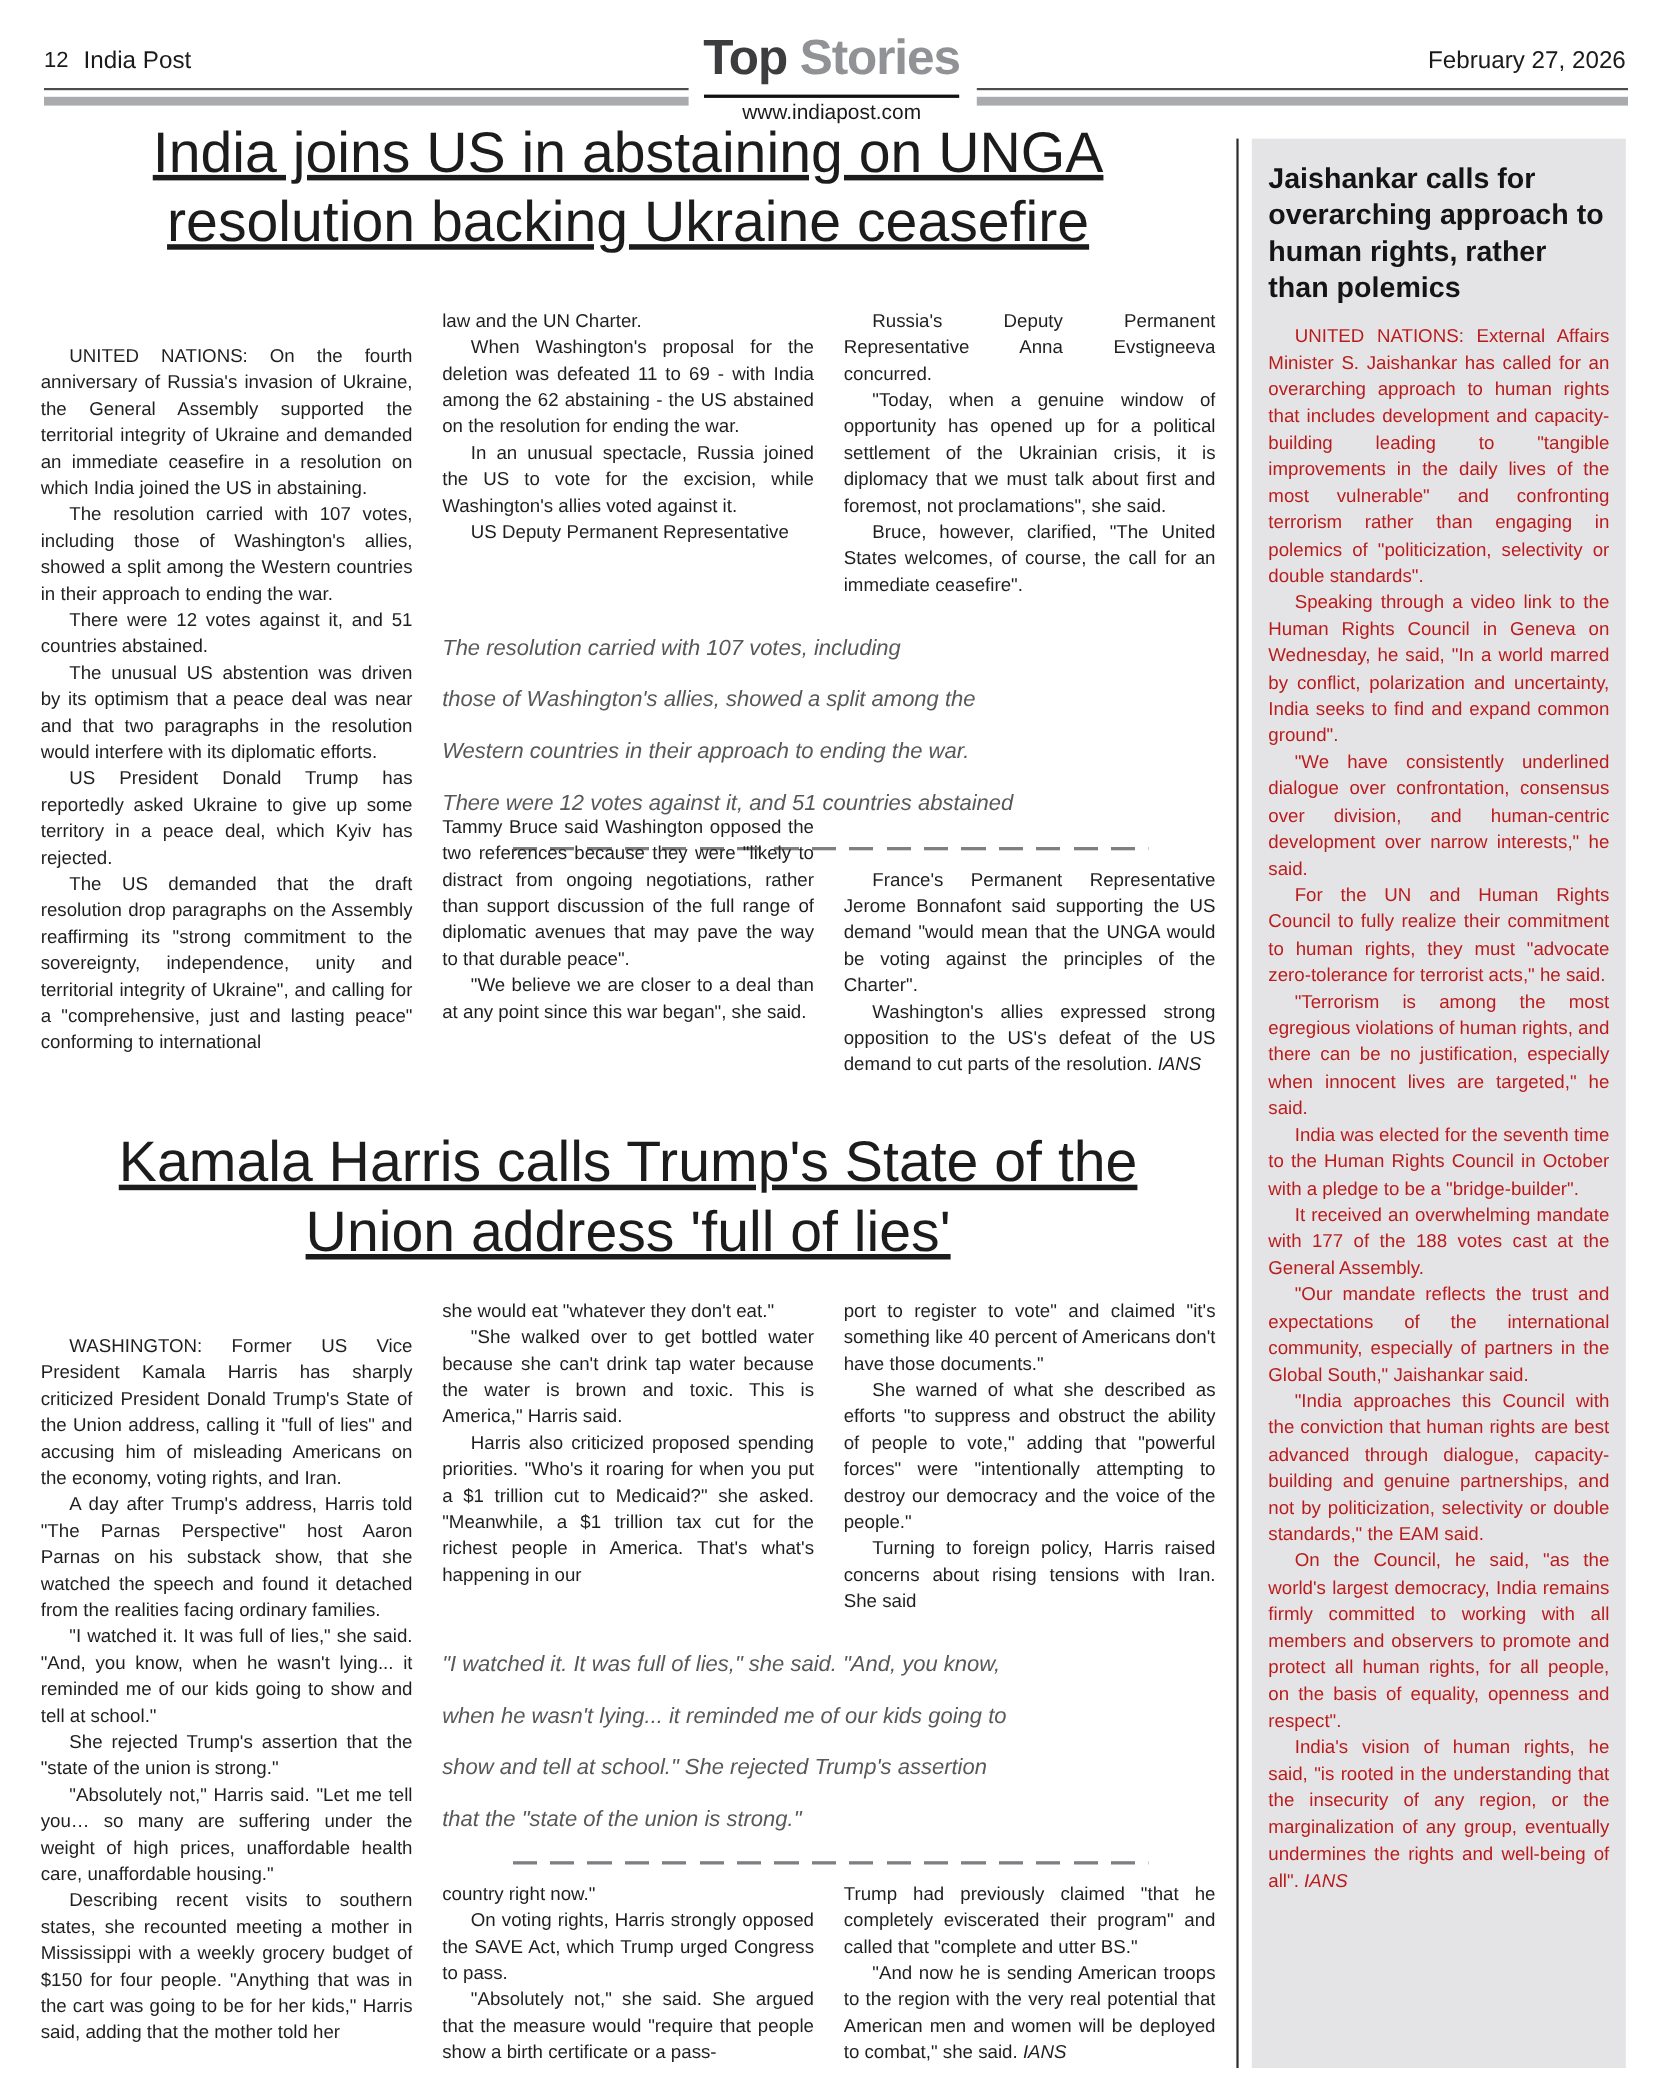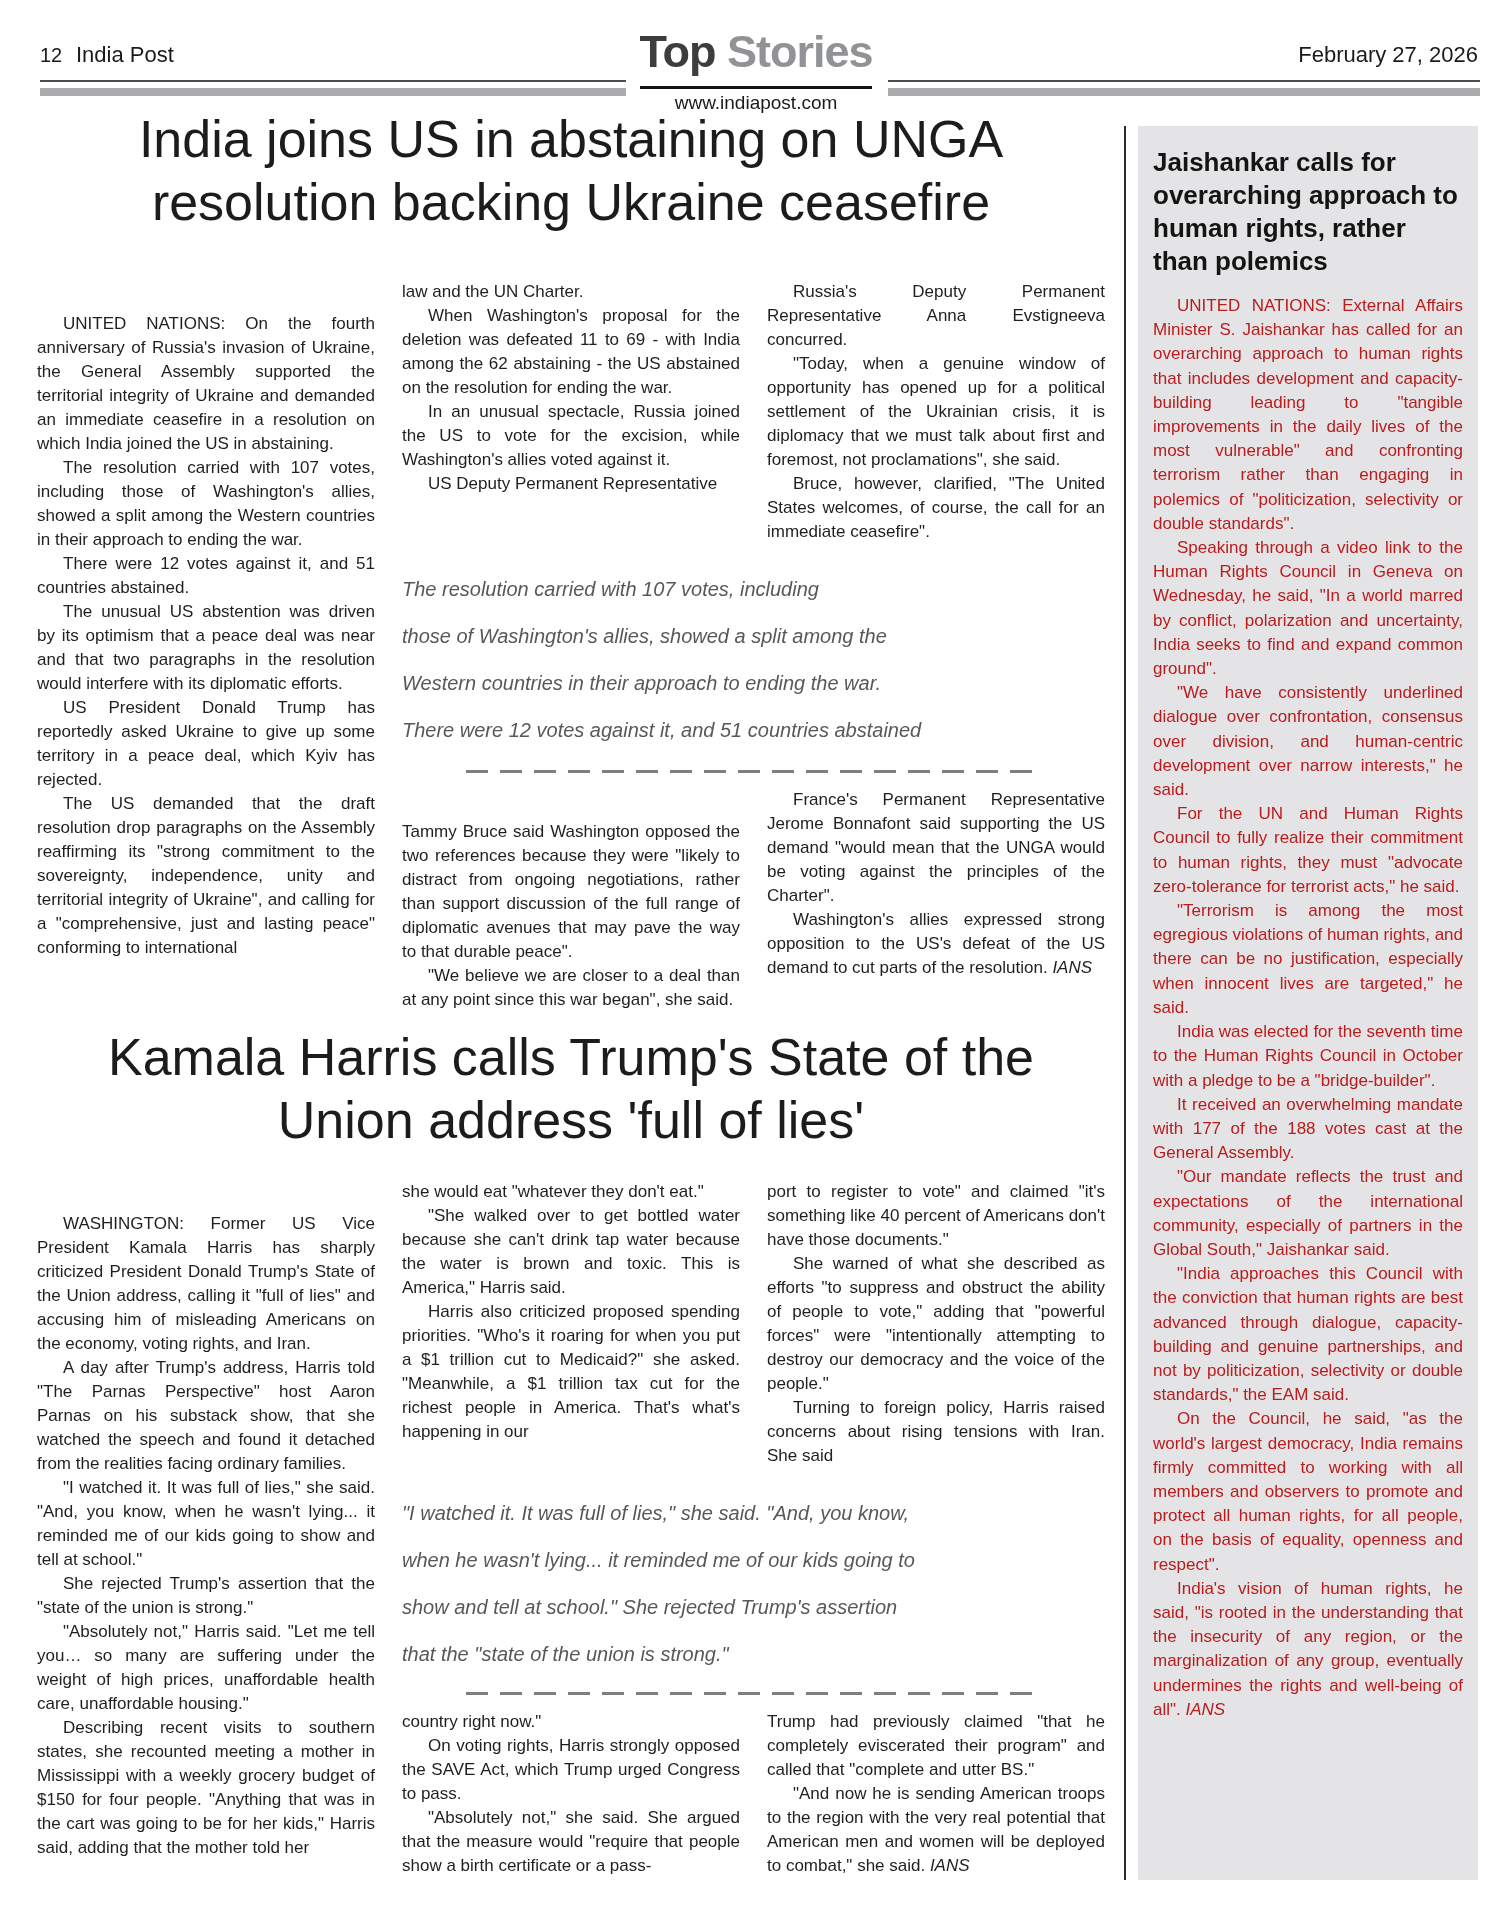--- a/index.html
+++ b/index.html
@@ -17,34 +17,34 @@
   .mast-underline{position:absolute;left:640px;top:86px;width:232px;height:3px;background:#111;}
   .website{position:absolute;left:556px;top:92px;width:400px;text-align:center;font-size:19px;color:#1a1a1a;}
   .rule-thin{position:absolute;top:80px;height:2px;background:#4c4c4e;}
   .rule-thick{position:absolute;top:88px;height:8px;background:#a9abae;}
   .rule-thin.left,.rule-thick.left{left:40px;width:586px;}
   .rule-thin.right,.rule-thick.right{left:888px;width:592px;}
 
   
   .headline{position:absolute;left:37px;width:1068px;text-align:center;color:#1c1c1c;
             font-size:52px;line-height:63px;font-weight:400;}
-  .headline div{white-space:nowrap;}
+  .headline div{white-space:nowrap;text-decoration:underline;}
   #headline1{top:108px;}
   #headline2{top:1026px;}
 
   
   .col{position:absolute;width:338px;font-size:17px;line-height:24px;text-align:justify;
        color:#1f1f1f;overflow:hidden;}
   .col p{margin:0;text-indent:26px;}
   .col.cont p:first-child{text-indent:0;}
   .c1{left:37px;margin-top:32px;} .c2{left:402px;} .c3{left:767px;}
   #a1col1{top:280px;height:724px;}
   #a1col2top{top:280px;height:286px;}
   #a1col3top{top:280px;height:286px;}
-  #a1col2bot{top:820px;height:236px;}
+  #a1col2bot{top:740px;height:236px;}
   #a1col3bot{top:788px;height:236px;}
   #a2col1{top:1180px;height:716px;}
   #a2col2top{top:1180px;height:300px;}
   #a2col3top{top:1180px;height:300px;}
   #a2col2bot{top:1710px;height:198px;}
   #a2col3bot{top:1710px;height:198px;}
 
   
   .pq{position:absolute;left:402px;width:703px;font-style:italic;
       color:#57585a;font-size:20px;}

